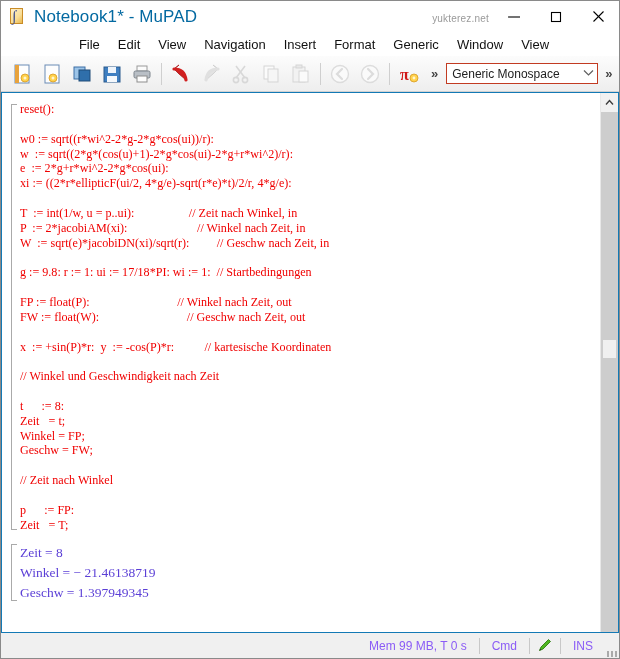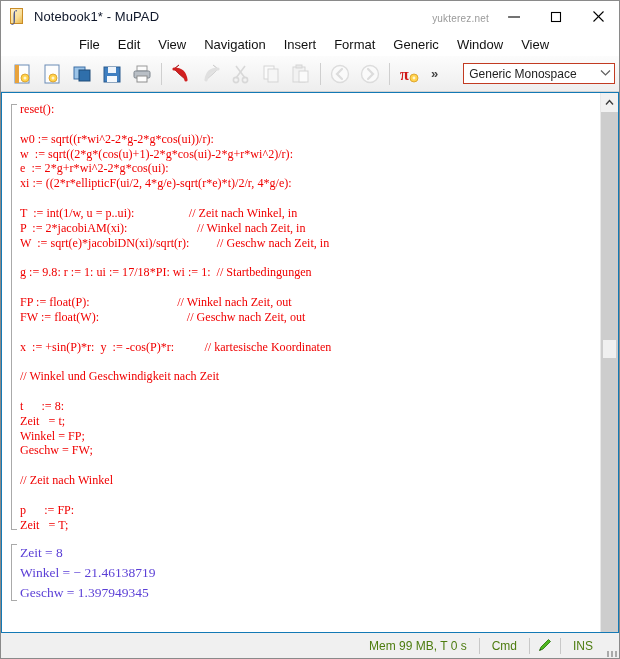--- a/index.html
+++ b/index.html
@@ -52,22 +52,22 @@
   .app-icon .glyph {
     position: absolute;
     left: 3px; top: -1px;
     font-family: "Liberation Serif", serif;
     font-style: italic;
     font-size: 15px;
     color: #3a4a8a;
     line-height: 18px;
   }
   .window-title {
-    font-size: 13px;
-    color: #0f172a;
+    font-size: 17px;
+    color: #0369a1;
     letter-spacing: 0.1px;
     white-space: nowrap;
   }
   .watermark {
     position: absolute;
     right: 130px;
     top: 12px;
     font-size: 10px;
     color: #9a9a9a;
     letter-spacing: 0.2px;
@@ -137,21 +137,21 @@
   }
   .fontbox {
     width: 152px;
     height: 21px;
     background: #fff;
     border: 1px solid #c23b22;
     display: flex;
     align-items: center;
     box-sizing: border-box;
     flex: 0 0 auto;
-    margin-left: 18px;
+    margin-left: 1px;
   }
   .fontbox .fname {
     font-size: 12px;
     color: #222;
     padding-left: 5px;
     flex: 1 1 auto;
     white-space: nowrap;
     overflow: hidden;
   }
   .fontbox .dd {
@@ -251,21 +251,21 @@
     height: 25px;
     background: #f0f0f0;
     display: flex;
     align-items: center;
     justify-content: flex-end;
     flex: 0 0 auto;
     position: relative;
   }
   .sb-cell {
     font-size: 12px;
-    color: #4d7c0f;
+    color: #8b5cf6;
     padding: 0 12px;
     height: 25px;
     display: flex;
     align-items: center;
     white-space: nowrap;
   }
   .sb-div {
     width: 1px;
     height: 16px;
     background: #c8c8c8;

